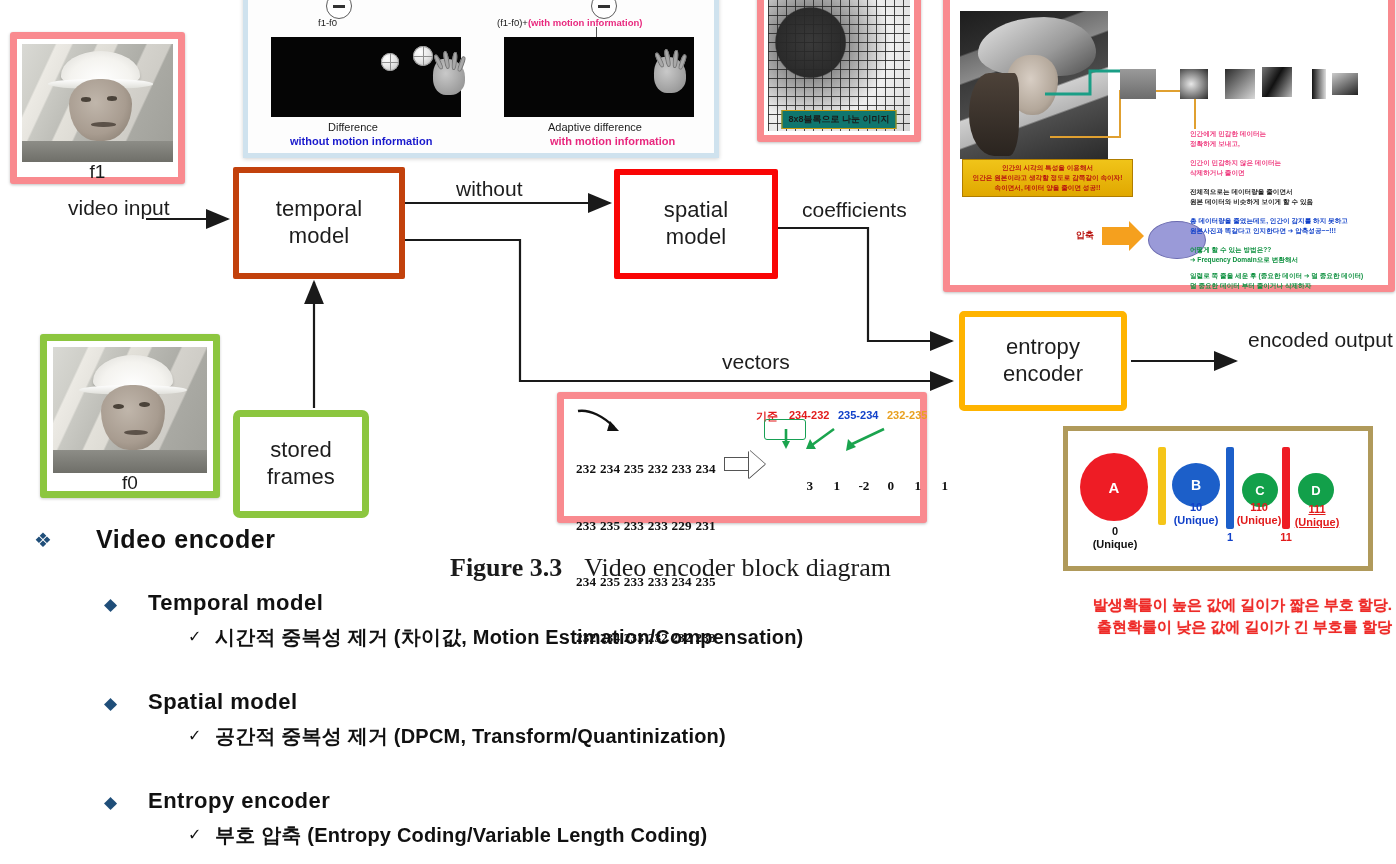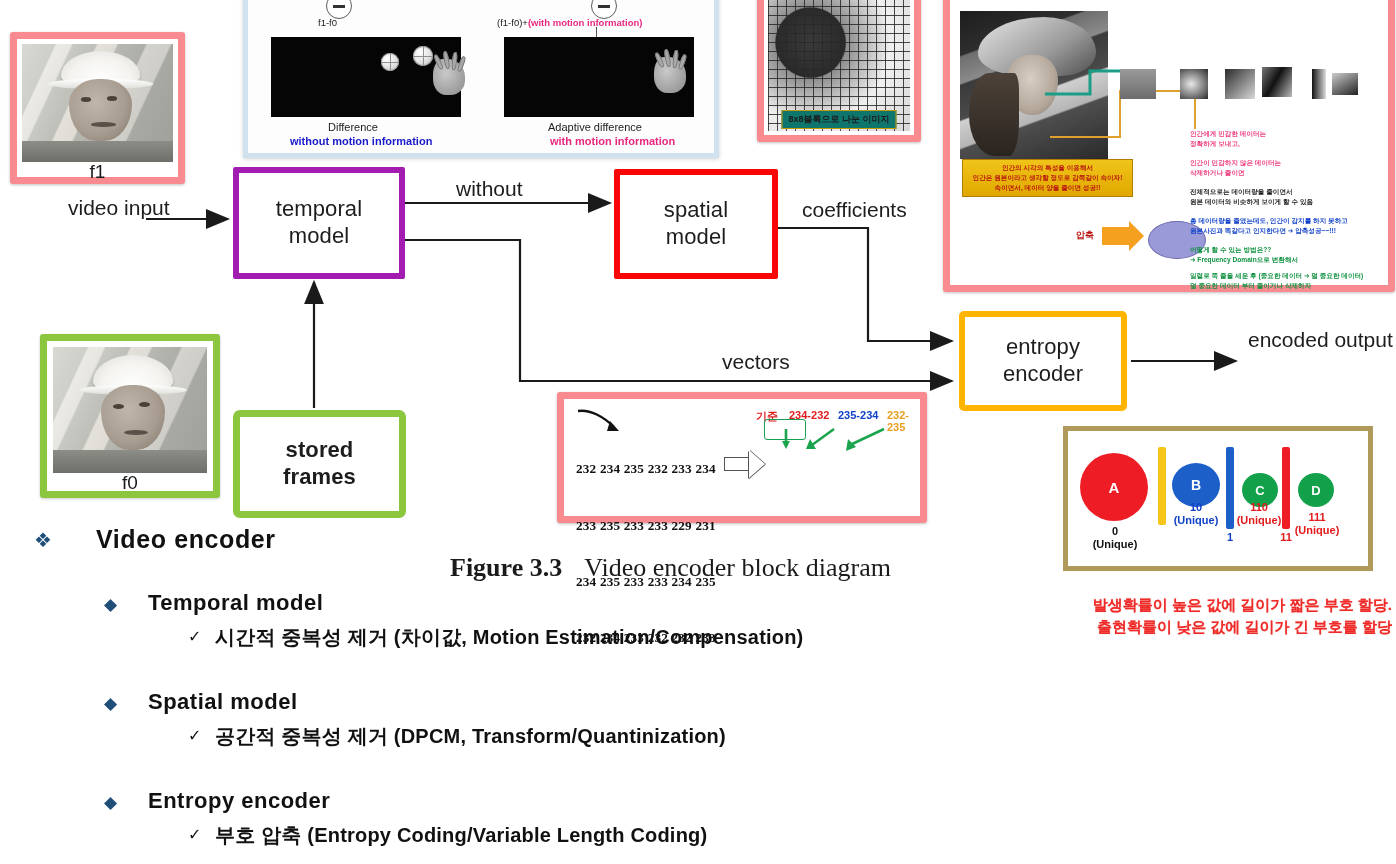--- a/index.html
+++ b/index.html
@@ -64,21 +64,21 @@
   }
 
   
   .procbox{
     position:absolute;box-sizing:border-box;background:#fff;
     display:flex;flex-direction:column;align-items:center;justify-content:center;
     font-size:22px;color:#1d1d1d;line-height:1.22;letter-spacing:.1px;
     border-radius:2px;
   }
   .procbox span{display:block;}
-  .box-blue{border:6px solid #a21caf;}
+  .box-blue{border:6px solid #c2410c;}
   .box-red{border:6px solid #f90505;}
   .box-yellow{border:6px solid #ffb400;border-radius:5px;}
   .box-green{border:7px solid #8cc63f;border-radius:7px;}
 
   .edge-label{position:absolute;font-size:21px;color:#1d1d1d;white-space:nowrap;}
   .flow-text{position:absolute;font-size:21px;color:#1d1d1d;line-height:1.25;text-align:center;}
 
   svg.wires{position:absolute;left:0;top:0;width:1396px;height:864px;
             pointer-events:none;}
 
@@ -329,21 +329,21 @@
 <div class="procbox box-red" style="left:614px;top:169px;width:164px;height:110px;">
   <span>spatial</span>
   <span>model</span>
 </div>
 
 <div class="procbox box-yellow" style="left:959px;top:311px;width:168px;height:100px;">
   <span>entropy</span>
   <span>encoder</span>
 </div>
 
-<div class="procbox box-green" style="left:233px;top:410px;width:173px;height:108px;font-weight:bold;">
+<div class="procbox box-green" style="left:233px;top:410px;width:136px;height:108px;">
   <span>stored</span>
   <span>frames</span>
 </div>
 
 <div class="flow-text" style="left:68px;top:195px;">
   <span>video</span>
   <span>input</span>
 </div>
 <div class="edge-label" style="left:456px;top:177px;">without</div>
 <div class="edge-label" style="left:802px;top:198px;">coefficients</div>
@@ -438,21 +438,21 @@
     <div class="kr-block kr-blue" style="top:217px;">총 데이터량을 줄였는데도, 인간이 감지를 하지 못하고
 원본사진과 똑같다고 인지한다면 ➔ 압축성공~~!!!</div>
     <div class="kr-block kr-green" style="top:246px;">어떻게 할 수 있는 방법은??
 ➔ Frequency Domain으로 변환해서</div>
     <div class="kr-block kr-green" style="top:272px;">일렬로 쭉 줄을 세운 후 (중요한 데이터 ➔ 덜 중요한 데이터)
 덜 중요한 데이터 부터 줄이거나 삭제하자</div>
   </div>
 </div>
 
 <div id="dpcm-panel" class="panel pink-frame">
-  <div style="position:relative;width:100%;height:100%;">
+  <div style="position:relative;width:100%;height:100%;padding-left:38px;">
     <svg style="position:absolute;left:0;top:0;width:100%;height:100%;">
       <path d="M14,12 C26,10 40,18 50,28" fill="none" stroke="#111" stroke-width="2.4"></path>
       <polygon points="46,22 55,32 43,32" fill="#111"></polygon>
 
       <path d="M222,30 L222,44" stroke="#1aa44e" stroke-width="2.6"></path>
       <polygon points="218,42 226,42 222,50" fill="#1aa44e"></polygon>
       <path d="M270,30 L248,46" stroke="#1aa44e" stroke-width="2.6"></path>
       <polygon points="246,40 252,50 242,50" fill="#1aa44e"></polygon>
       <path d="M320,30 L286,46" stroke="#1aa44e" stroke-width="2.6"></path>
       <polygon points="284,40 292,48 282,52" fill="#1aa44e"></polygon>
@@ -469,20 +469,23 @@
       <div>232 234 235 232 233 234</div>
       <div>233 235 233 233 229 231</div>
       <div>234 235 233 233 234 235</div>
       <div>232 234 233 232 232 233</div>
     </div>
 
     <div class="big-arrow"></div>
     <div class="ref-box"></div>
 
     <div class="dpcm-out">
+      <div>
+        <span class="cell">3</span><span class="cell">1</span><span class="cell">-2</span><span class="cell">0</span><span class="cell">1</span><span class="cell">1</span>
+      </div>
     </div>
   </div>
 </div>
 
 <div id="huff-panel" class="abs">
   <div class="huff-in">
     <div class="circ" style="left:12px;top:22px;width:68px;height:68px;background:#ee1c25;font-size:15px;">
       <span>A</span>
     </div>
     <div class="vbar" style="left:90px;top:16px;width:8px;height:78px;background:#f5c518;"></div>
@@ -503,21 +506,21 @@
       <div>(Unique)</div>
     </div>
     <div class="hlabel" style="left:96px;top:70px;width:64px;color:#1141c9;">
       <div>10</div>
       <div>(Unique)</div>
     </div>
     <div class="hlabel" style="left:160px;top:70px;width:62px;color:#e11b1b;">
       <div>110</div>
       <div>(Unique)</div>
     </div>
-    <div class="hlabel" style="left:218px;top:80px;width:62px;color:#e11b1b;">
+    <div class="hlabel" style="left:218px;top:72px;width:62px;color:#e11b1b;text-decoration:underline;">
       <div>111</div>
       <div>(Unique)</div>
     </div>
     <div class="hlabel" style="left:145px;top:100px;width:34px;color:#1141c9;">1</div>
     <div class="hlabel" style="left:201px;top:100px;width:34px;color:#e11b1b;">11</div>
   </div>
 </div>
 
 <div class="kr-red-foot">발생확률이 높은 값에 길이가 짧은 부호 할당.
 출현확률이 낮은 값에 길이가 긴 부호를 할당</div>

